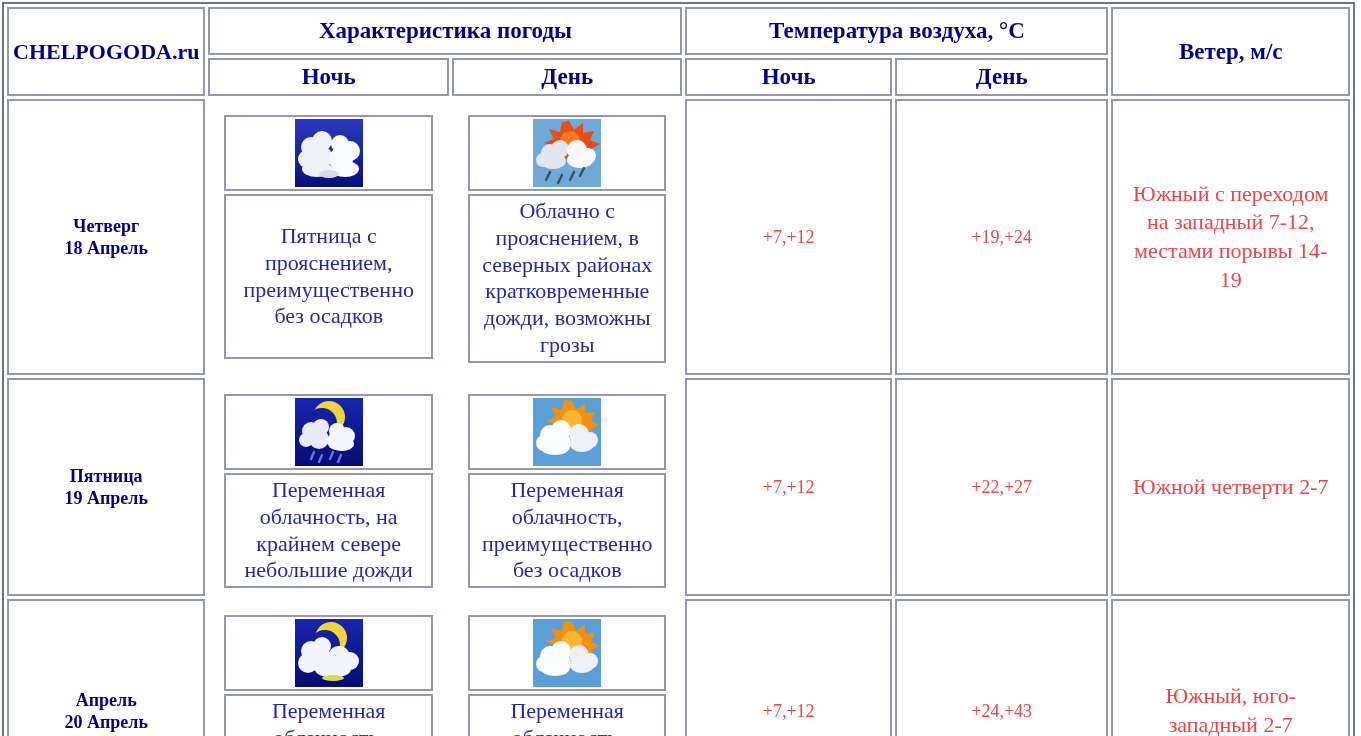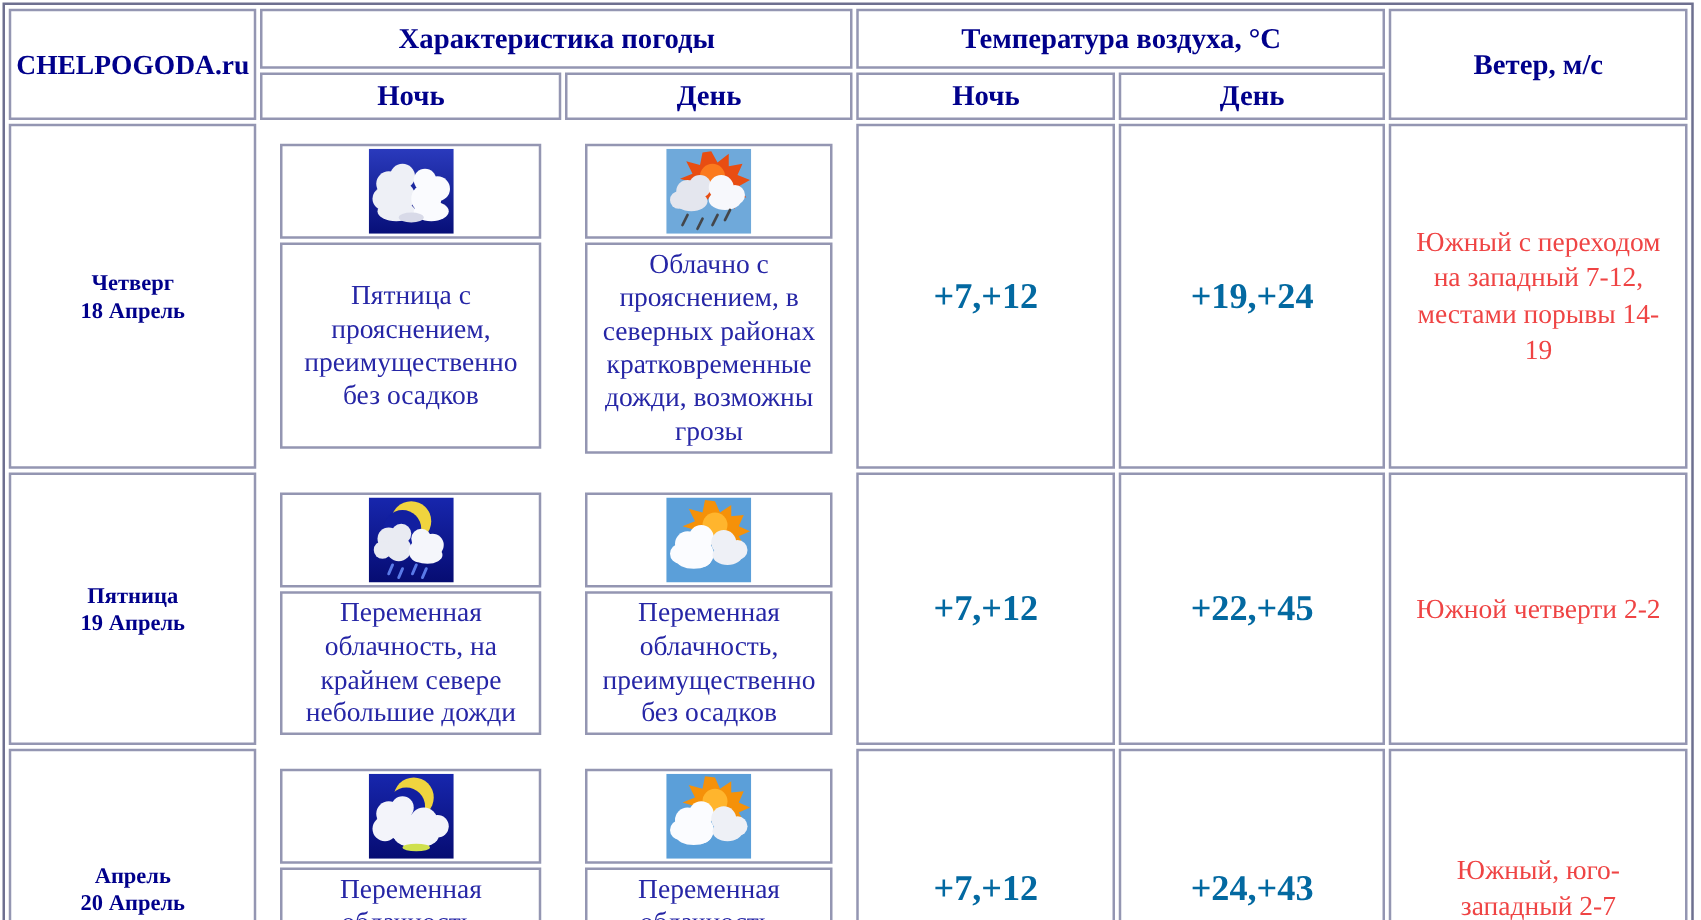--- a/index.html
+++ b/index.html
@@ -31,21 +31,21 @@
     font-weight: bold;
     font-size: 23px;
   }
   tr.hdr1 { height: 48px; }
   tr.hdr2 { height: 38px; }
   tr.row1 { height: 244px; }
   tr.row2 { height: 186px; }
   tr.row3 { height: 192px; }
   .logo-cell { font-size: 22px; font-weight: bold; color: #00008b; padding: 0; }
   .day-cell  { font-size: 18px; font-weight: bold; color: #00008b; line-height: 1.25; }
-  .temp-cell { font-size: 29px; color: #0369a1; font-weight: bold; }
+  .temp-cell { font-size: 18px; color: #ef4444; }
   .wind-cell { font-size: 22px; color: #ef4444; line-height: 1.3; padding: 2px 10px; }
   .char-cell { border: none; padding: 16px; vertical-align: top; }
   .char-stack { display: flex; flex-direction: column; gap: 3px; width: 100%; }
   .h1 { height: 244px; }
   .h2 { height: 186px; }
   .h3 { height: 192px; }
   .icon-box {
     border: 2px solid #9496b2;
     height: 76px;
     flex: 0 0 auto;
@@ -235,22 +235,22 @@
                   </g>
                 </svg>
               </span>
         </div>
         <div class="desc-box">
           <span>Переменная облачность, преимущественно без осадков</span>
         </div>
       </div>
     </td>
     <td class="temp-cell">+7,+12</td>
-    <td class="temp-cell">+22,+45</td>
-    <td class="wind-cell">Южной четверти 2-2</td>
+    <td class="temp-cell">+22,+27</td>
+    <td class="wind-cell">Южной четверти 2-7</td>
   </tr>
 
   <tr class="row3">
     <td class="day-cell">
       <div>Апрель</div>
       <div>20 Апрель</div>
     </td>
     <td class="char-cell">
       <div class="char-stack h3">
         <div class="icon-box">

